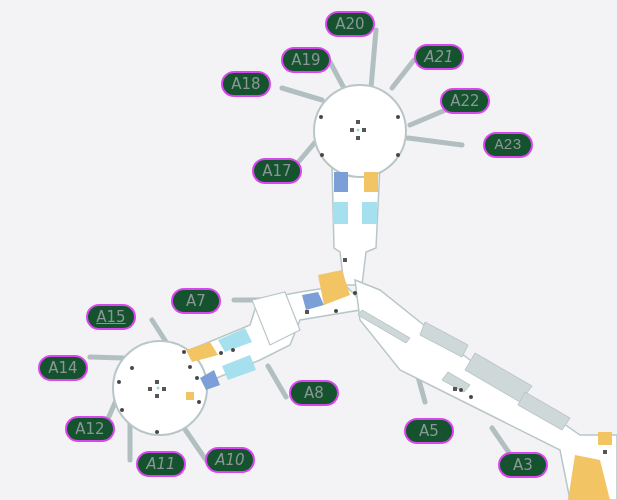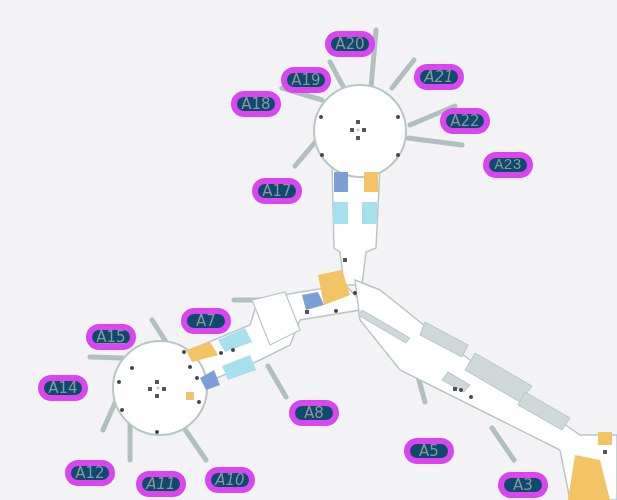--- a/index.html
+++ b/index.html
@@ -1,18 +1,18 @@
 <!DOCTYPE html>
 <html><head>
 <meta charset="utf-8">
 <style>
   html,body{margin:0;padding:0;}
   body{width:617px;height:500px;overflow:hidden;background:#f3f3f5;font-family:"Liberation Sans",sans-serif;position:relative;}
   #map{position:absolute;left:0;top:0;width:617px;height:500px;}
-  .gate-label{position:absolute;width:50px;height:26px;border:6px solid #d946ef;border-radius:14px;background:#0c4a6e;box-sizing:border-box;display:flex;align-items:center;justify-content:center;font-size:15px;color:#8c9699;cursor:pointer;font-family:"DejaVu Sans",sans-serif;margin-top:20px;}
+  .gate-label{position:absolute;width:50px;height:26px;border:2px solid #d946ef;border-radius:14px;background:#14532d;box-sizing:border-box;display:flex;align-items:center;justify-content:center;font-size:15px;color:#8c9699;cursor:pointer;font-family:"DejaVu Sans",sans-serif;}
 </style>
 </head>
 <body>
 
 <svg id="map" viewBox="0 0 617 500" xmlns="http://www.w3.org/2000/svg">
 
   <g stroke="#b2bfc1" stroke-width="5" fill="none" stroke-linecap="round">
     <polyline points="376,30 371,88"></polyline>
     <polyline points="330,62 345,90"></polyline>
     <polyline points="414,60 392,88"></polyline>
@@ -106,25 +106,25 @@
     <rect x="453" y="387" width="4" height="4"></rect>
       <rect x="603" y="450" width="4" height="4"></rect>
   </g>
   <circle cx="358" cy="130" r="1.5" fill="#9fd3e0"></circle>
   <circle cx="158" cy="388" r="1.5" fill="#9fd3e0"></circle>
 </svg>
 
 <div class="gate-label" style="left:325px;top:11px;">A20</div>
 <div class="gate-label" style="left:281px;top:47px;">A19</div>
 <div class="gate-label" style="left:414px;top:44px;font-style:italic;">A21</div>
-<div class="gate-label" style="left:231px;top:71px;">A18</div>
+<div class="gate-label" style="left:221px;top:71px;">A18</div>
 <div class="gate-label" style="left:440px;top:88px;">A22</div>
 <div class="gate-label" style="left:483px;top:132px;font-family:Liberation Mono, monospace;">A23</div>
 <div class="gate-label" style="left:252px;top:158px;">A17</div>
-<div class="gate-label" style="left:181px;top:288px;">A7</div>
+<div class="gate-label" style="left:171px;top:288px;">A7</div>
 <div class="gate-label" style="left:86px;top:304px;text-decoration:underline;">A15</div>
 <div class="gate-label" style="left:38px;top:355px;">A14</div>
 <div class="gate-label" style="left:289px;top:380px;">A8</div>
 <div class="gate-label" style="left:404px;top:418px;">A5</div>
-<div class="gate-label" style="left:65px;top:440px;">A12</div>
+<div class="gate-label" style="left:65px;top:416px;">A12</div>
 <div class="gate-label" style="left:136px;top:451px;font-style:italic;">A11</div>
 <div class="gate-label" style="left:205px;top:447px;font-style:italic;">A10</div>
 <div class="gate-label" style="left:498px;top:452px;">A3</div>
 
 </body></html>

